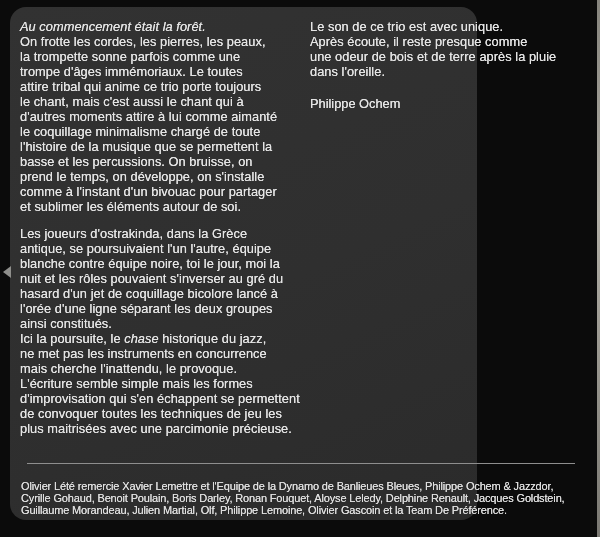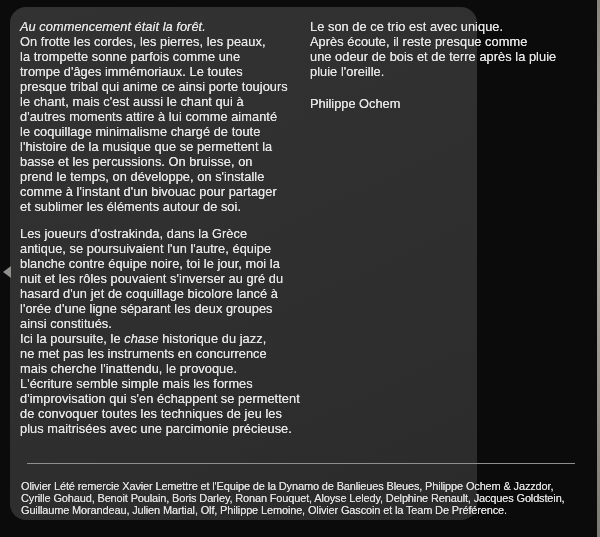--- a/index.html
+++ b/index.html
@@ -72,21 +72,21 @@
 
 <div class="page">
 
   <div class="col-left">
     <div class="para">
       <div class="ln italic">Au commencement était la forêt.</div>
       <div>
           <div class="ln">On frotte les cordes, les pierres, les peaux,</div>
           <div class="ln">la trompette sonne parfois comme une</div>
           <div class="ln">trompe d'âges immémoriaux. Le toutes</div>
-          <div class="ln">presque tribal qui anime ce ainsi porte toujours</div>
+          <div class="ln">attire tribal qui anime ce trio porte toujours</div>
           <div class="ln">le chant, mais c'est aussi le chant qui à</div>
           <div class="ln">d'autres moments attire à lui comme aimanté</div>
           <div class="ln">le coquillage minimalisme chargé de toute</div>
           <div class="ln">l'histoire de la musique que se permettent la</div>
           <div class="ln">basse et les percussions. On bruisse, on</div>
           <div class="ln">prend le temps, on développe, on s'installe</div>
           <div class="ln">comme à l'instant d'un bivouac pour partager</div>
           <div class="ln">et sublimer les éléments autour de soi.</div>
         </div>
     </div>
@@ -111,21 +111,21 @@
         </div>
     </div>
   </div>
 
   <div class="col-right">
     <div class="para">
       <div>
           <div class="ln">Le son de ce trio est avec unique.</div>
           <div class="ln">Après écoute, il reste presque comme</div>
           <div class="ln">une odeur de bois et de terre après la pluie</div>
-          <div class="ln">pluie l'oreille.</div>
+          <div class="ln">dans l'oreille.</div>
         </div>
     </div>
     <div class="author">Philippe Ochem</div>
   </div>
 
   <div class="rule"></div>
 
   <div class="credits">
     <div>
         <div class="ln">Olivier Lété remercie Xavier Lemettre et l'Equipe de la Dynamo de Banlieues Bleues, Philippe Ochem &amp; Jazzdor,</div>

